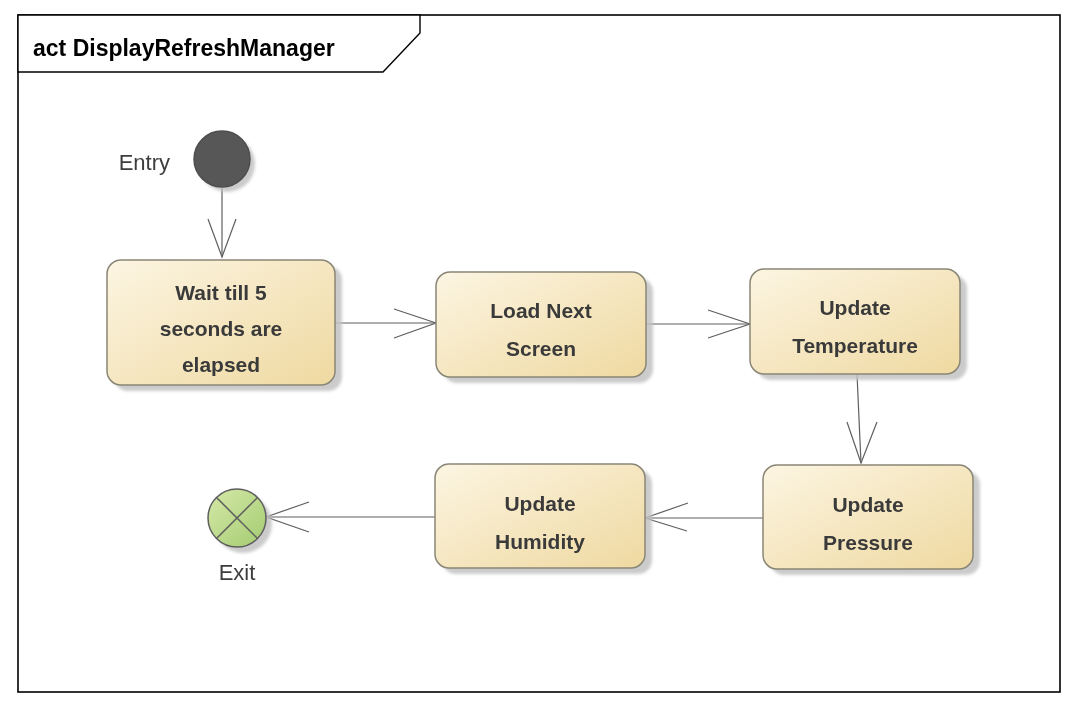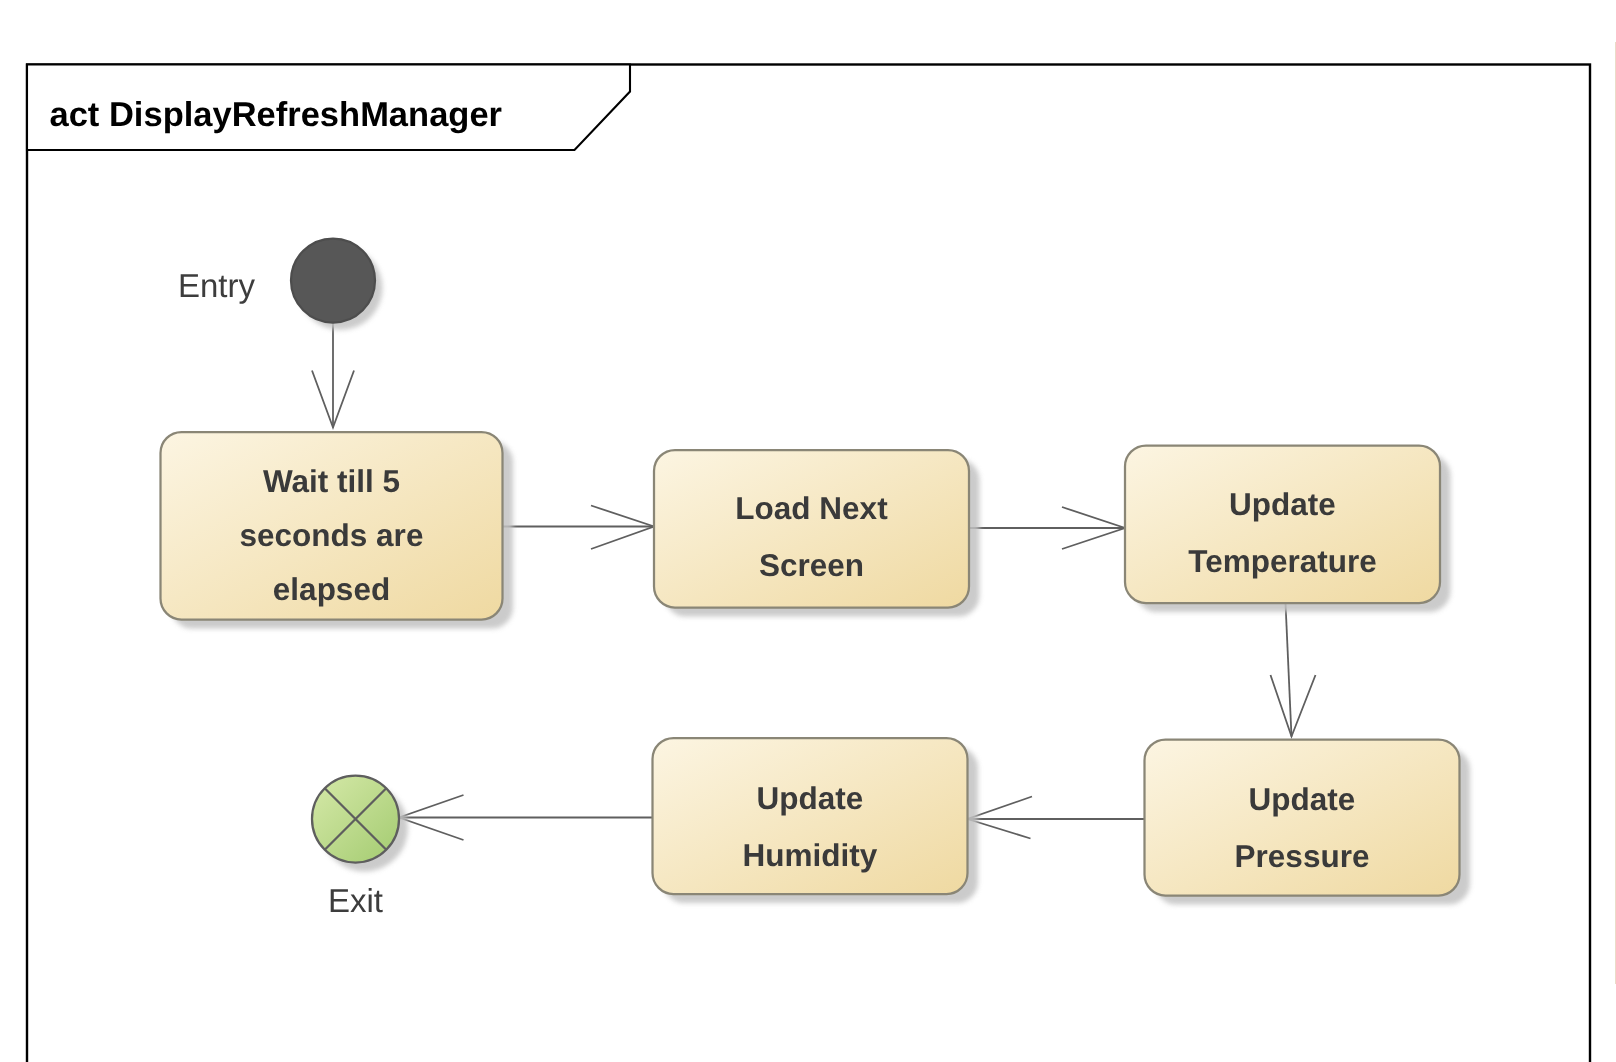--- a/index.html
+++ b/index.html
@@ -8,22 +8,21 @@
     background: #ffffff;
     width: 1077px;
     height: 708px;
     overflow: hidden;
     font-family: "Liberation Sans", sans-serif;
   }
   .canvas-wrap {
     position: relative;
     width: 1077px;
     height: 628px;
-    background: #a16207;
-    margin-top: 28px;
+    background: #bef264;
   }
   svg { display: block; }
   text { font-family: "Liberation Sans", sans-serif; }
   .frame-title-text {
     font-size: 23px;
     font-weight: bold;
     fill: #000000;
   }
   .node-label {
     font-size: 21px;

